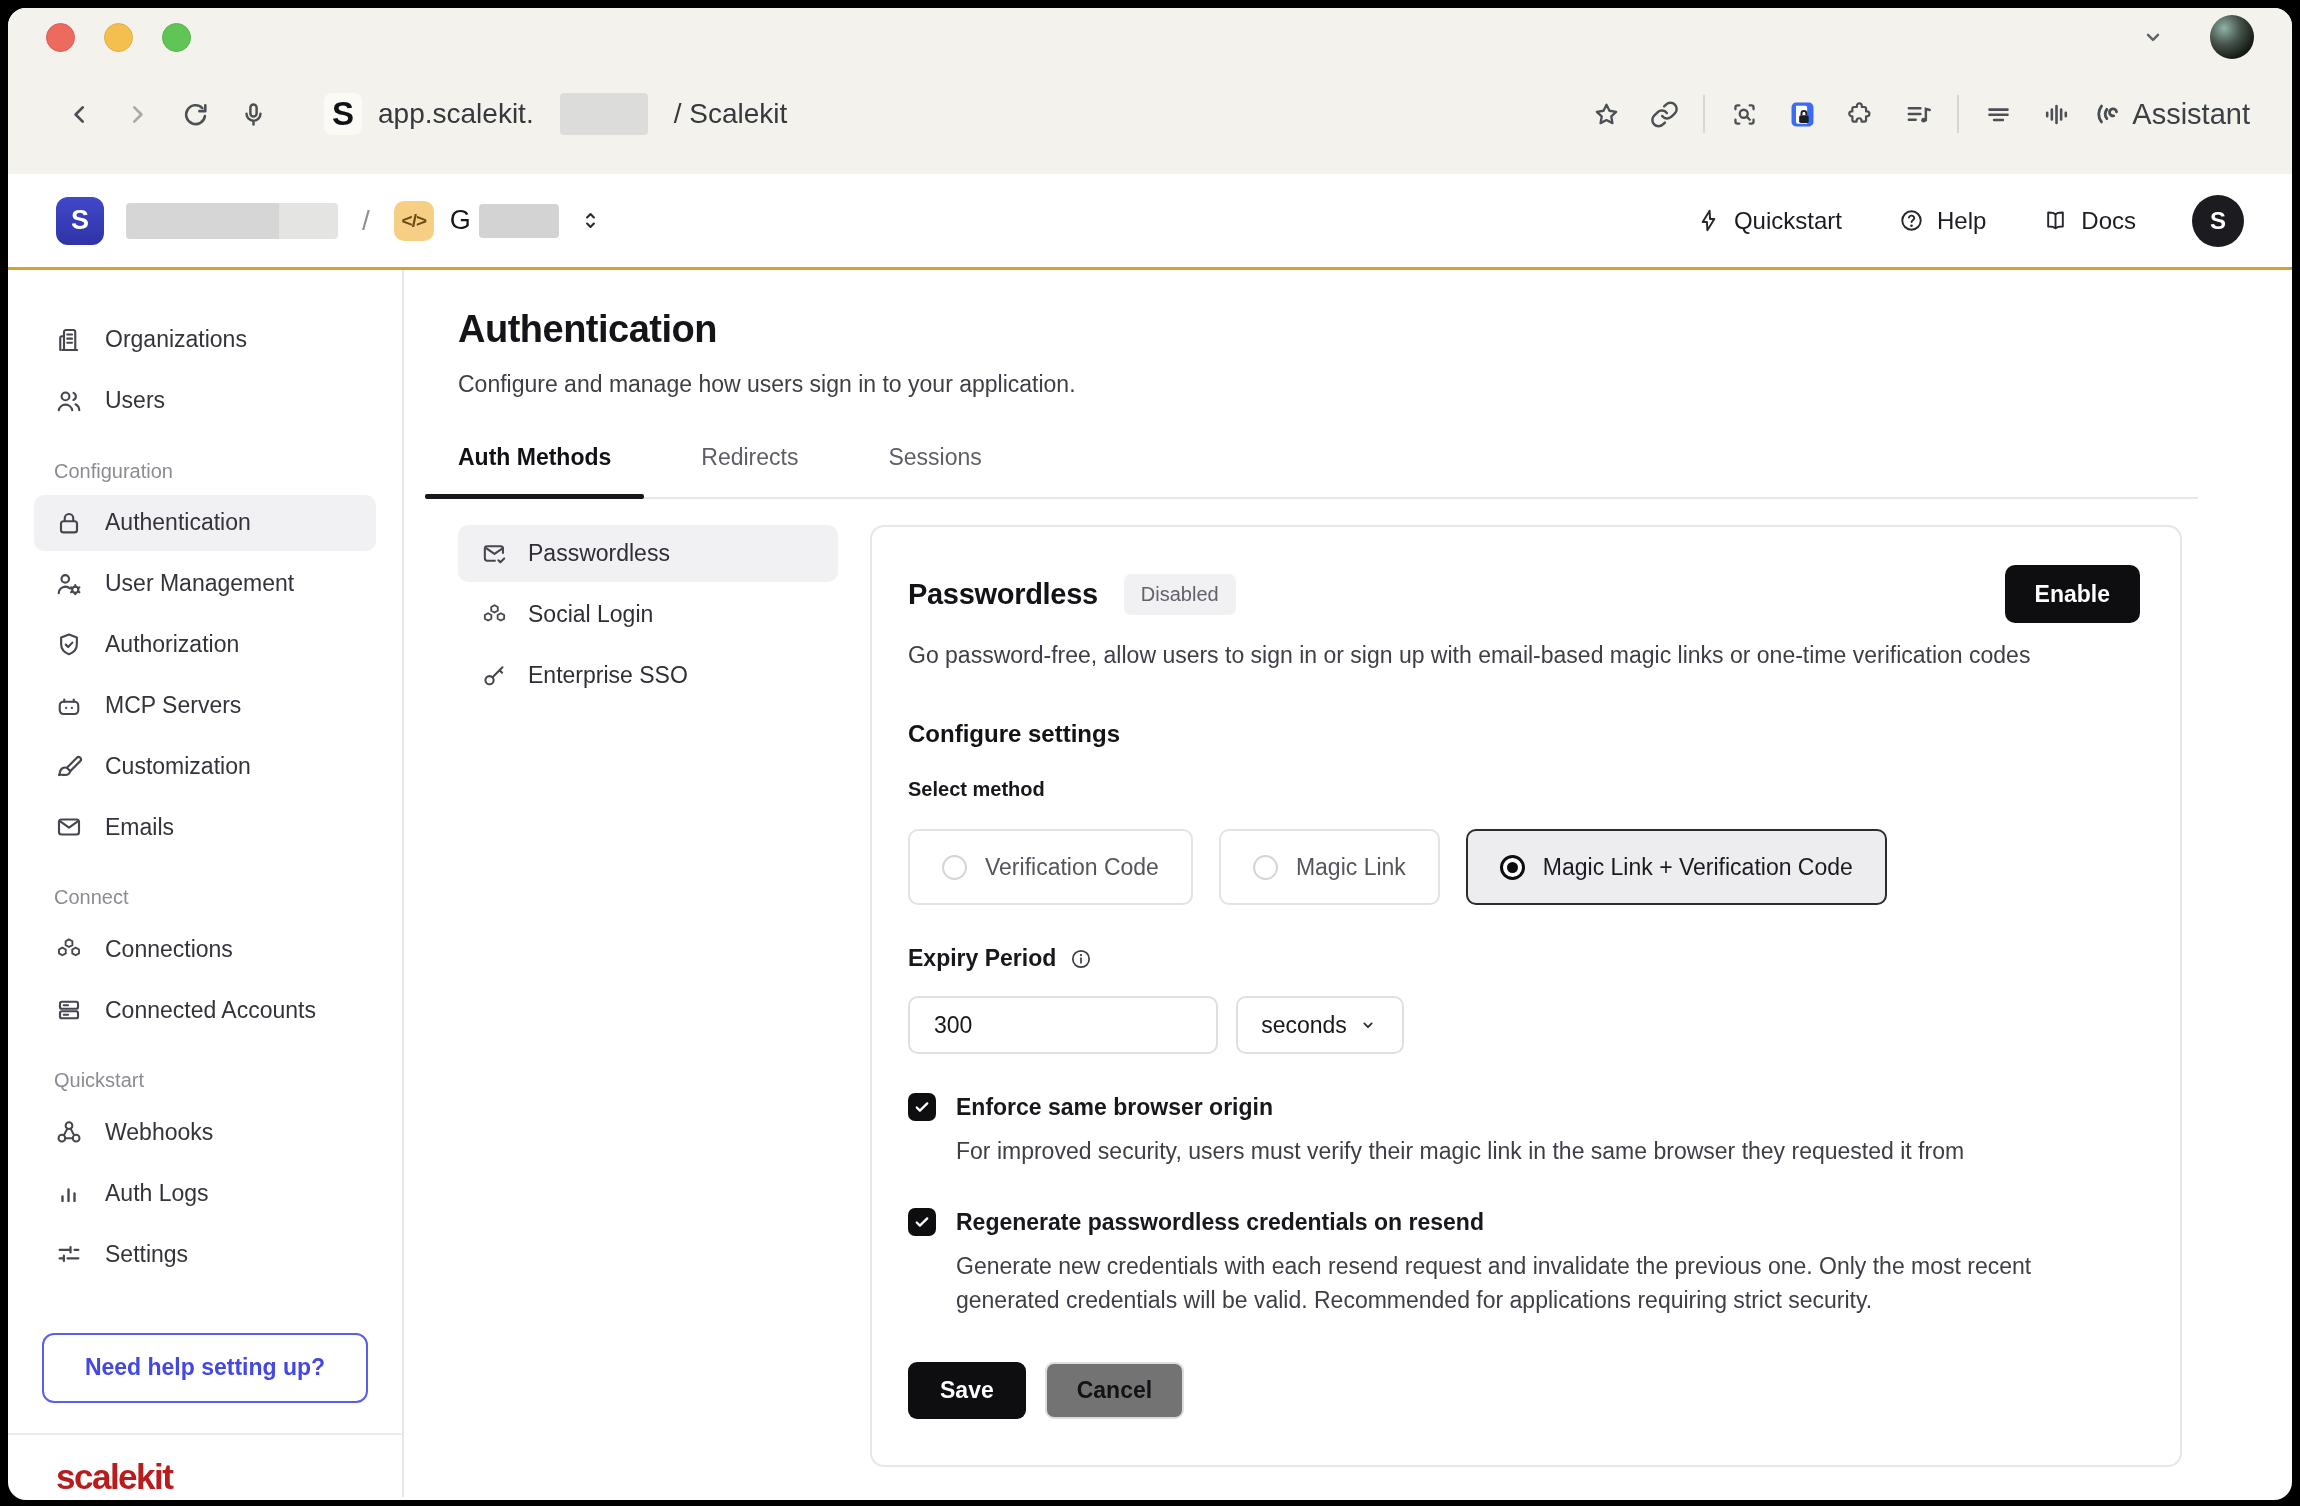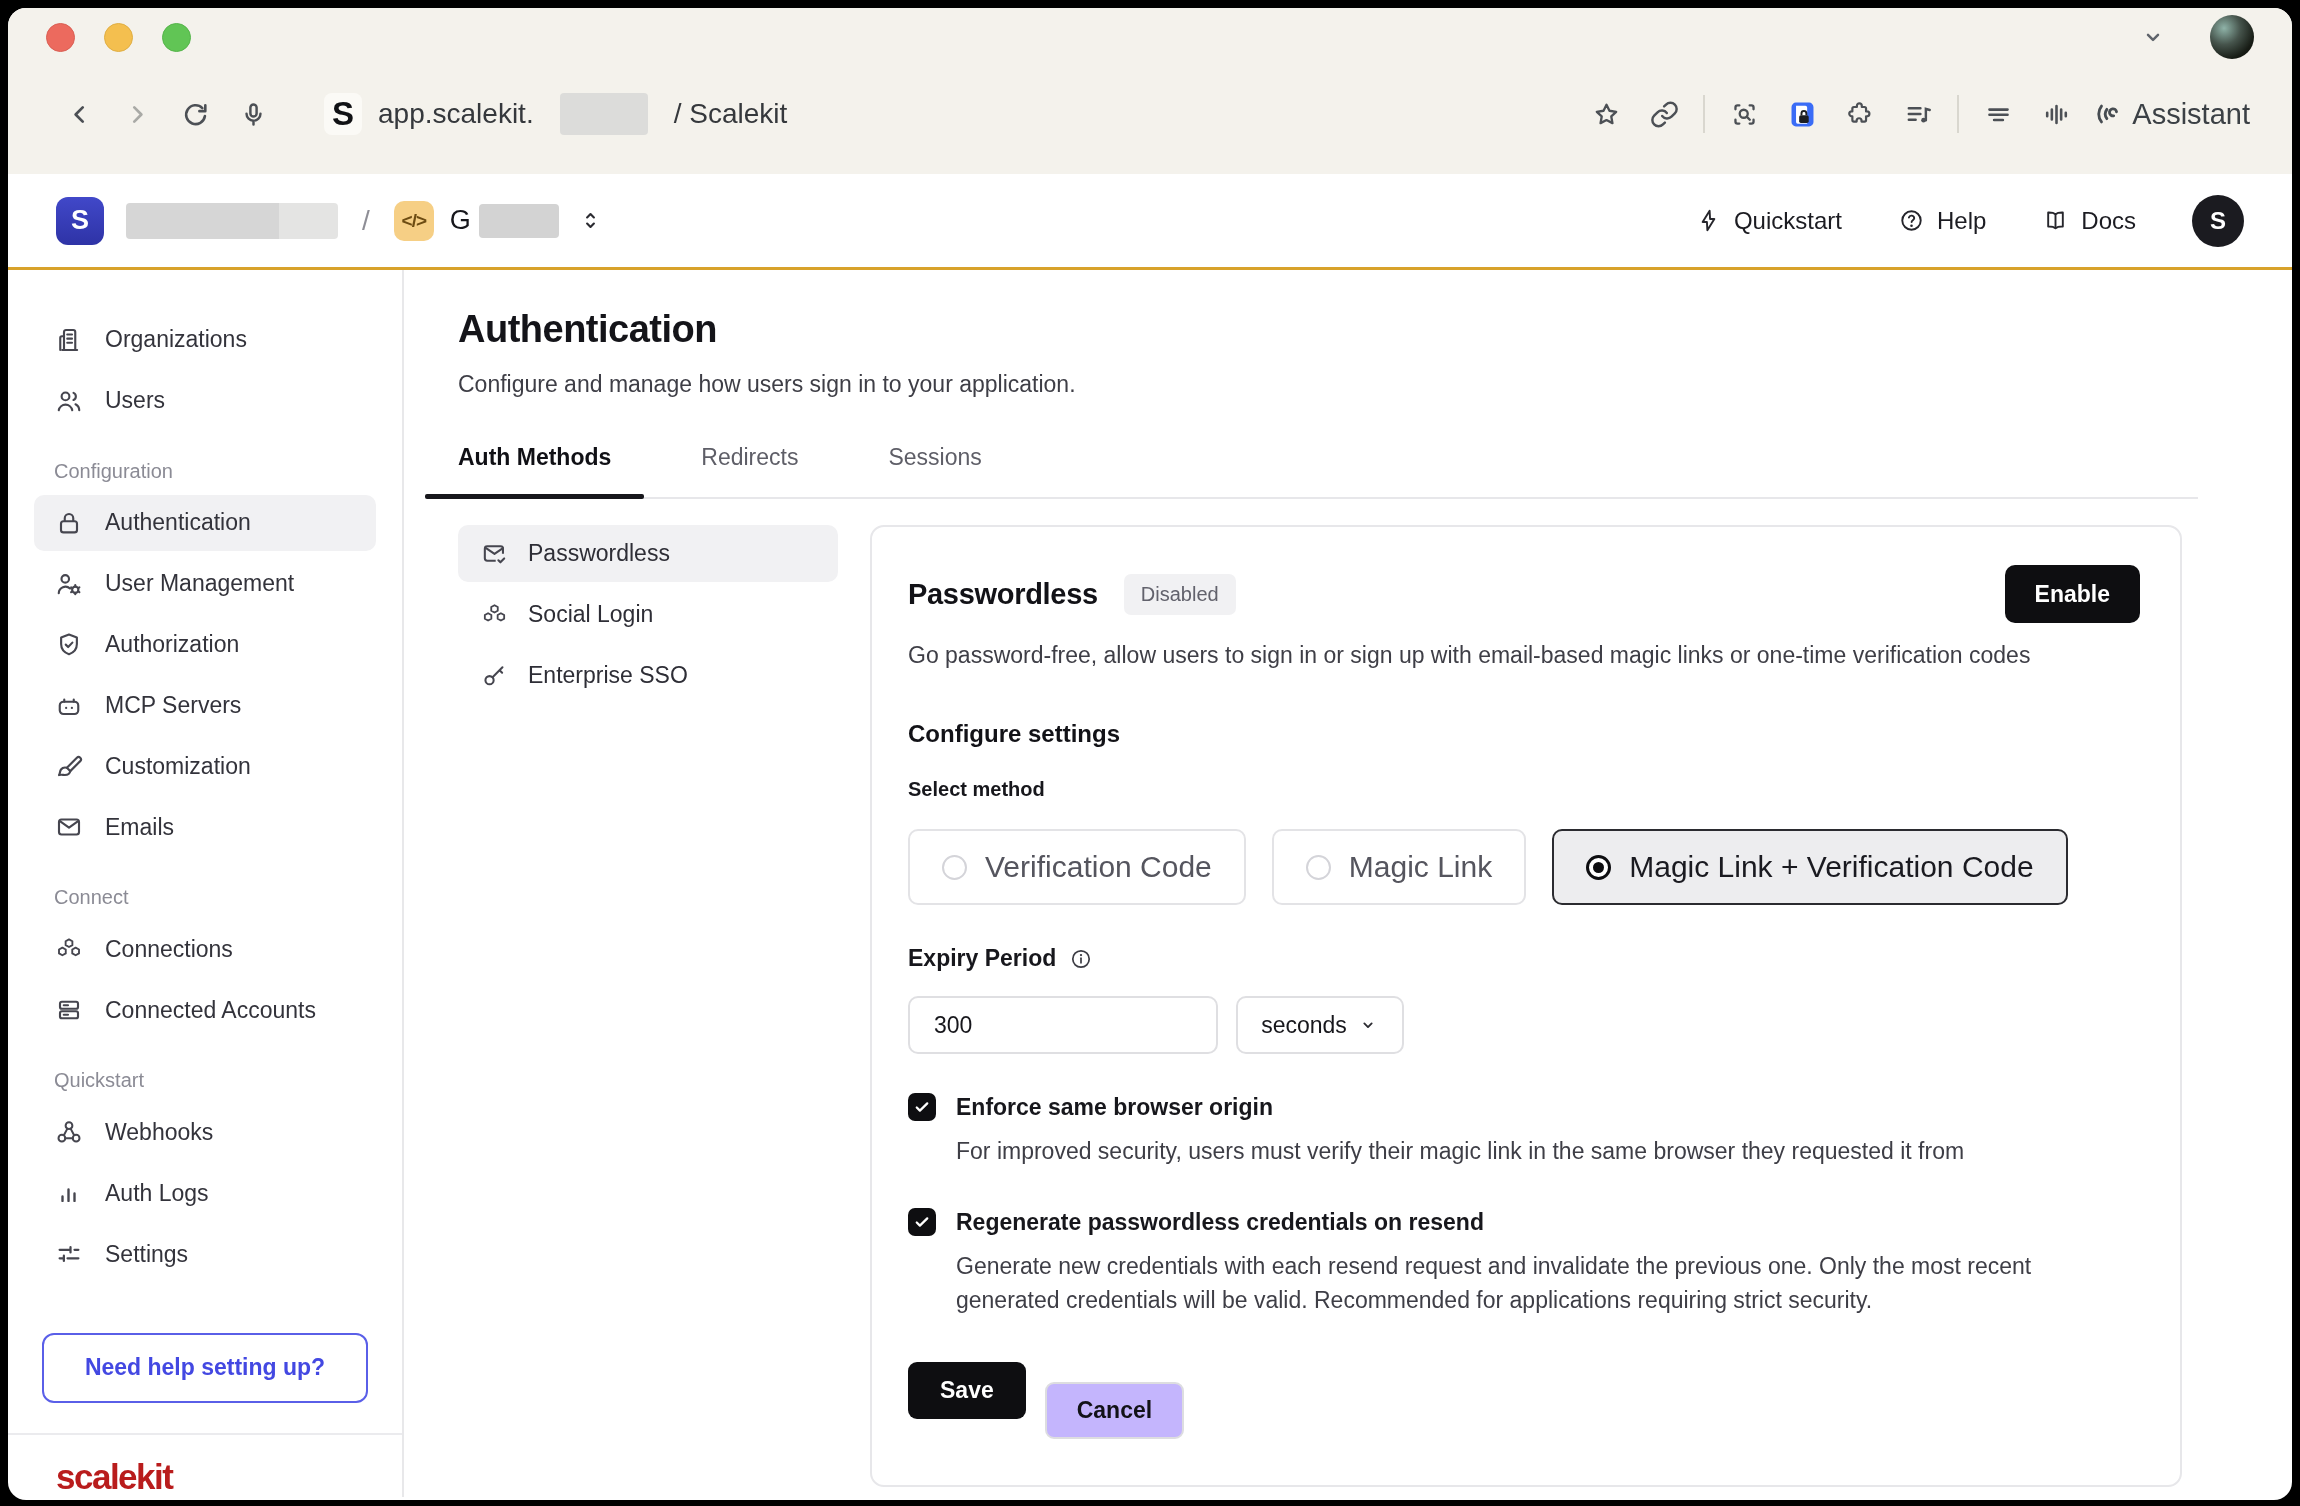--- a/index.html
+++ b/index.html
@@ -72,39 +72,39 @@
 
   .panel{flex:1;margin-left:32px;margin-right:110px;border:2px solid #e7e7ea;border-radius:14px;box-sizing:border-box;padding:38px 40px 46px 36px;}
   .phead{display:flex;align-items:center;}
   .ptitle{font-size:29px;font-weight:700;color:#121217;letter-spacing:-.3px;}
   .badge{margin-left:26px;background:#f1f1f3;color:#62626c;font-size:20px;padding:9px 17px;border-radius:7px;}
   .enable-btn{margin-left:auto;background:#0e0e11;color:#fff;font-size:23px;font-weight:600;height:58px;padding:0 30px;border-radius:10px;display:flex;align-items:center;}
   .pdesc{font-size:23px;line-height:1.45;color:#3e3e46;margin-top:16px;max-width:1165px;}
   .cfg-head{font-size:24px;font-weight:700;color:#121217;margin-top:48px;}
   .fld-label{font-size:20px;font-weight:700;color:#17171c;margin-top:30px;}
   .methods{display:flex;gap:26px;margin-top:28px;}
-  .mcard{display:flex;align-items:center;gap:18px;height:76px;padding:0 32px;border:2px solid #e3e3e6;border-radius:10px;background:#fff;font-size:30px;color:#55555e;box-sizing:border-box;}
+  .mcard{display:flex;align-items:center;gap:18px;height:76px;padding:0 32px;border:2px solid #e3e3e6;border-radius:10px;background:#fff;font-size:23px;color:#55555e;box-sizing:border-box;}
   .mcard.selected{background:#ededef;border-color:#2b2b30;color:#1a1a20;}
   .radio{width:25px;height:25px;border:2px solid #d4d4d9;border-radius:50%;box-sizing:border-box;flex:none;}
   .radio.checked{border:3px solid #0d0d10;position:relative;background:#fff;}
   .radio.checked::after{content:"";position:absolute;left:50%;top:50%;width:11px;height:11px;margin:-5.5px 0 0 -5.5px;border-radius:50%;background:#0d0d10;}
   .exp-label{display:flex;align-items:center;gap:13px;margin-top:40px;font-size:23px;font-weight:600;color:#17171c;}
   .exp-label svg{width:24px;height:24px;color:#3c3c44;}
   .exp-row{display:flex;gap:18px;margin-top:24px;}
   .exp-input{width:310px;height:58px;border:2px solid #dfdfe2;border-radius:10px;font-size:23px;color:#17171c;padding:0 24px;box-sizing:border-box;font-family:"Liberation Sans",sans-serif;outline:none;background:#fff;}
   .unit-select{width:168px;height:58px;border:2px solid #dfdfe2;border-radius:10px;display:flex;align-items:center;justify-content:center;gap:10px;font-size:23px;color:#17171c;box-sizing:border-box;background:#fff;}
   .unit-select svg{width:22px;height:22px;color:#2c2c32;}
   .chkrow{display:flex;align-items:flex-start;gap:20px;margin-top:38px;}
   .checkbox{width:28px;height:28px;background:#0e0e11;border-radius:7px;flex:none;display:flex;align-items:center;justify-content:center;margin-top:1px;}
   .checkbox svg{width:18px;height:18px;color:#fff;}
   .chklabel{font-size:23px;font-weight:700;color:#17171c;line-height:30px;}
   .chkdesc{font-size:23px;color:#3e3e46;line-height:1.5;margin:12px 0 0 48px;max-width:1150px;}
   .actions{display:flex;gap:19px;margin-top:44px;}
   .save-btn{background:#0e0e11;color:#fff;border:none;font-size:23px;font-weight:700;height:57px;padding:0 32px;border-radius:9px;display:flex;align-items:center;}
-  .cancel-btn{background:#c4b5fd;color:#121217;border:2px solid #dddde0;font-size:23px;font-weight:700;height:57px;padding:0 30px;border-radius:9px;display:flex;align-items:center;box-sizing:border-box;margin-top:20px;}
+  .cancel-btn{background:#737373;color:#121217;border:2px solid #dddde0;font-size:23px;font-weight:700;height:57px;padding:0 30px;border-radius:9px;display:flex;align-items:center;box-sizing:border-box;}
 
   svg{display:block;}
   .spr{position:absolute;width:0;height:0;overflow:hidden;}
 </style>
 </head>
 <body>
 
 <svg class="spr" xmlns="http://www.w3.org/2000/svg">
   <defs>
     <g id="i-back">

